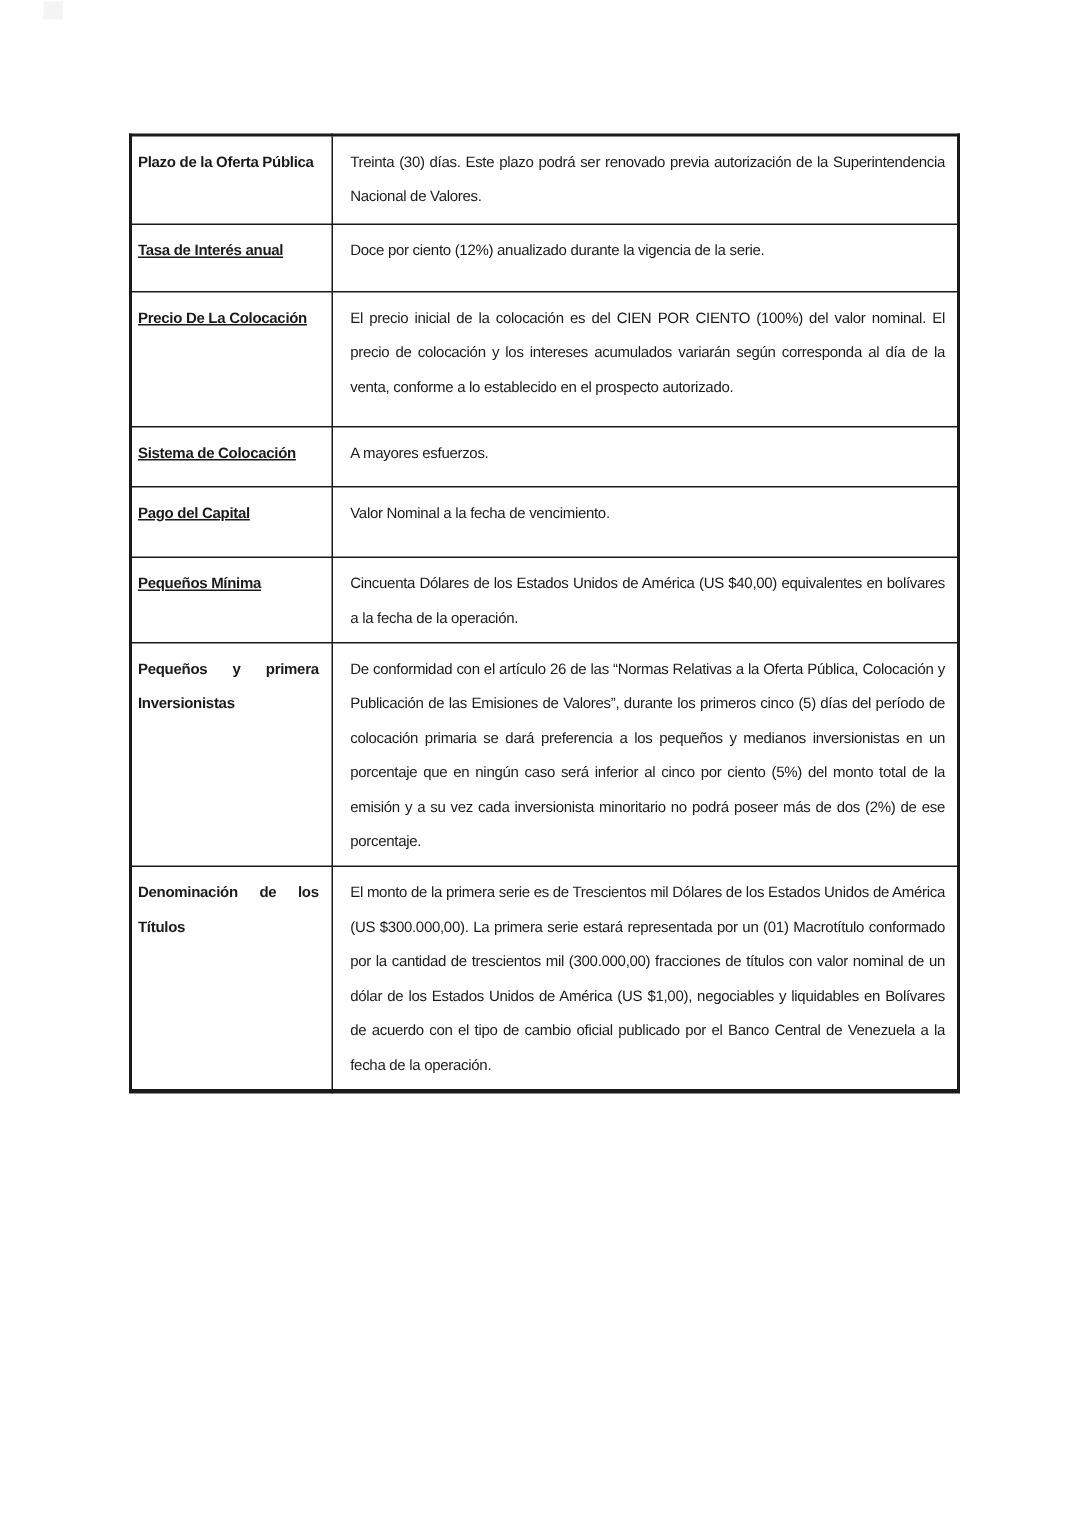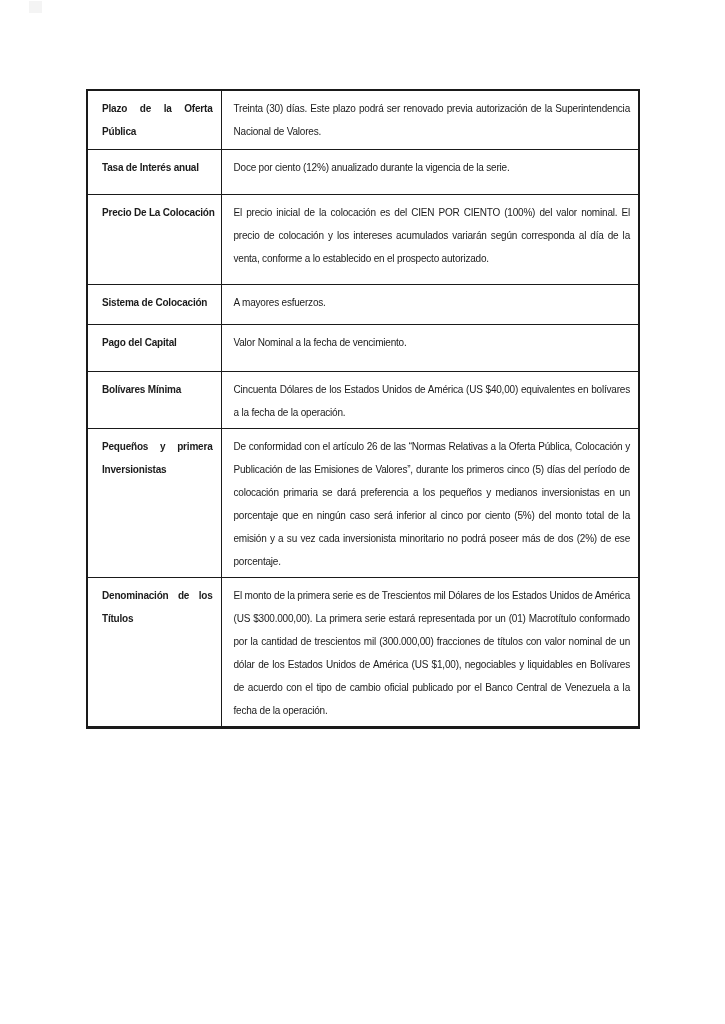--- a/index.html
+++ b/index.html
@@ -39,26 +39,26 @@
     color: #1b1b1b;
     font-size: 10px;
     letter-spacing: -0.2px;
     line-height: 23px;
     text-align: justify;
     text-justify: inter-word;
     overflow: hidden;
   }
   td.lbl {
     font-weight: bold;
-    padding: 6px 8px 4px 14px;
+    padding: 6px 8px 4px 4px;
   }
   td.val {
     padding: 6px 8px 4px 12px;
   }
-  .nowrap { white-space: nowrap; }
+  .nowrap { white-space: nowrap; text-decoration: underline; }
 </style>
 </head>
 <body>
 
 <div class="page">
   <div class="smudge"></div>
 
   <table class="terms">
     <colgroup>
       <col style="width:134px">
@@ -79,21 +79,21 @@
       </tr>
       <tr style="height:40px">
         <td class="lbl nowrap">Sistema de Colocación</td>
         <td class="val">A mayores esfuerzos.</td>
       </tr>
       <tr style="height:47px">
         <td class="lbl nowrap">Pago del Capital</td>
         <td class="val">Valor Nominal a la fecha de vencimiento.</td>
       </tr>
       <tr style="height:54px">
-        <td class="lbl nowrap">Bolívares Mínima</td>
+        <td class="lbl nowrap">Pequeños Mínima</td>
         <td class="val">Cincuenta Dólares de los Estados Unidos de América (US $40,00) equivalentes en bolívares a la fecha de la operación.</td>
       </tr>
       <tr style="height:145px">
         <td class="lbl">Pequeños y primera Inversionistas</td>
         <td class="val">De conformidad con el artículo 26 de las “Normas Relativas a la Oferta Pública, Colocación y Publicación de las Emisiones de Valores”, durante los primeros cinco (5) días del período de colocación primaria se dará preferencia a los pequeños y medianos inversionistas en un porcentaje que en ningún caso será inferior al cinco por ciento (5%) del monto total de la emisión y a su vez cada inversionista minoritario no podrá poseer más de dos (2%) de ese porcentaje.</td>
       </tr>
       <tr style="height:141px">
         <td class="lbl">Denominación de los Títulos</td>
         <td class="val">El monto de la primera serie es de Trescientos mil Dólares de los Estados Unidos de América (US $300.000,00). La primera serie estará representada por un (01) Macrotítulo conformado por la cantidad de trescientos mil (300.000,00) fracciones de títulos con valor nominal de un dólar de los Estados Unidos de América (US $1,00), negociables y liquidables en Bolívares de acuerdo con el tipo de cambio oficial publicado por el Banco Central de Venezuela a la fecha de la operación.</td>
       </tr>

